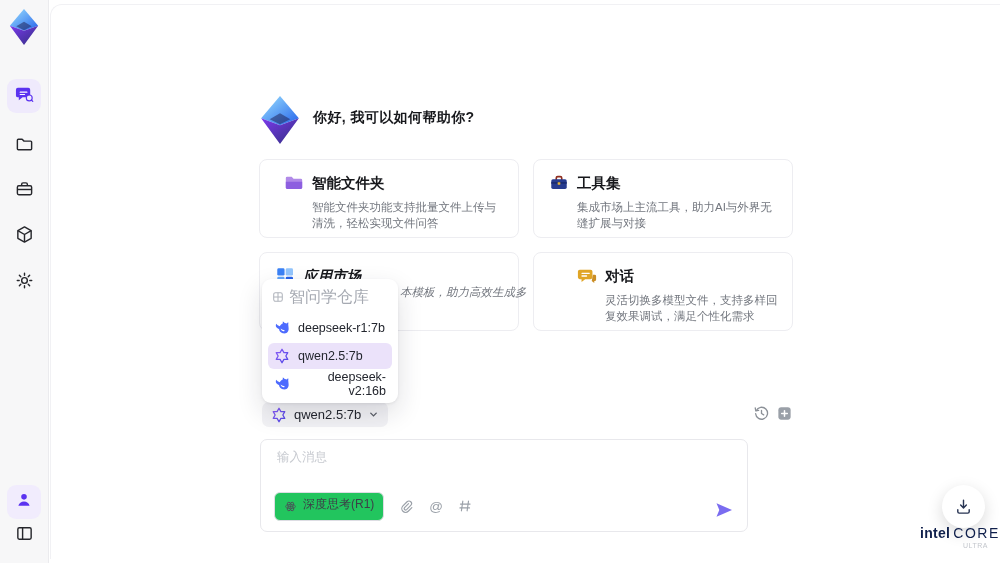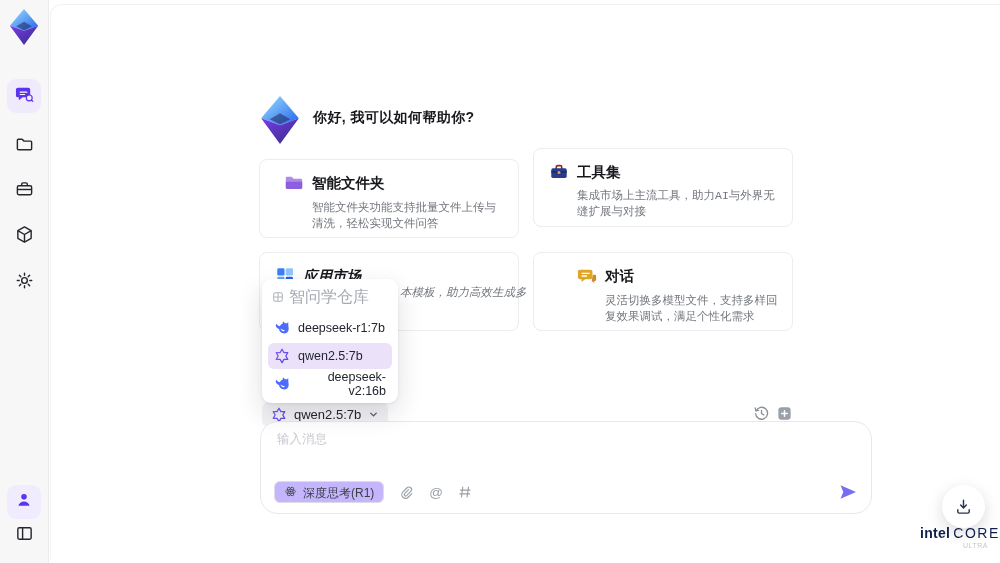--- a/index.html
+++ b/index.html
@@ -27,21 +27,21 @@
     border-top-left-radius:12px; }
 
   
   .hero-logo { position:absolute; left:257px; top:96px; width:46px; height:48px; }
   .hero-title { position:absolute; left:313px; top:109px; font-size:14px;
     font-weight:bold; color:#17181c; letter-spacing:.4px; }
 
   
   .card { position:absolute; width:260px; height:79px; background:#fff;
     border:1px solid #ededf1; border-radius:8px; padding:13px 14px 0 15px; cursor:pointer; }
-  .card1{ left:259px; top:159px;padding-left:24px; } .card2{ left:533px; top:148px;font-family:Liberation Mono, monospace; }
+  .card1{ left:259px; top:159px;padding-left:24px; } .card2{ left:533px; top:159px; }
   .card3{ left:259px; top:252px;font-style:italic; } .card4{ left:533px; top:252px;padding-left:43px; }
   .card-head{ display:flex; align-items:center; gap:8px; }
   .card-icon{ width:20px; height:20px; flex:0 0 20px; }
   .card-title{ font-size:14.5px; font-weight:bold; color:#17181c; }
   .card-desc{ margin:6px 0 0 28px; font-size:11.5px; line-height:16px; color:#73777f; }
   .card3-desc-frag{ position:absolute; left:140px; top:31px; font-size:11.5px;
     line-height:16px; color:#73777f; white-space:nowrap; }
 
   
   .dropdown { position:absolute; left:262px; top:279px; width:136px; background:#fff;
@@ -55,28 +55,28 @@
   .dd-icon{ width:16px; height:16px; flex:0 0 16px; }
 
   
   .model-pill{ position:absolute; left:262px; top:402px; height:25px;
     display:inline-flex; align-items:center; gap:7px; padding:0 9px;
     background:#f2f2f5; border-radius:7px; font-size:13px; color:#23262e; cursor:pointer; }
   .row-icon{ position:absolute; width:17px; height:17px; cursor:pointer; }
   .icon-history{ left:753px; top:405px; } .icon-newchat{ left:776px; top:405px; }
 
   
-  .composer{ position:absolute; left:260px; top:421px; width:612px; height:93px;
-    background:#fff; border:1px solid #e8e8ec; border-radius:18px; cursor:text; }
+  .composer{ position:absolute; left:260px; top:439px; width:488px; height:93px;
+    background:#fff; border:1px solid #e8e8ec; border-radius:7px; cursor:text; }
   .composer-placeholder{ position:absolute; left:16px; top:9px; font-size:12.5px; color:#c7cad0; }
   .composer-bottom{ position:absolute; left:13px; bottom:10px; display:flex;
     align-items:center; gap:15px; }
-  .deep-pill{ display:inline-flex; align-items:flex-start; gap:6px; border:1px solid #dddde3;
-    border-radius:6px; padding:3px 9px 0; font-size:12px; color:#3c4048;
-    background:#c4b5fd; cursor:pointer; }
+  .deep-pill{ display:inline-flex; align-items:flex-end; gap:6px; border:1px solid #dddde3;
+    border-radius:6px; padding:3px 9px 7px; font-size:12px; color:#3c4048;
+    background:#22c55e; cursor:pointer; }
   .mini-icon{ width:15px; height:15px; display:inline-flex; cursor:pointer; }
   .at-glyph{ font-size:13.5px; color:#9aa0a8; cursor:pointer; line-height:15px; }
   .send-btn{ position:absolute; right:13px; bottom:11px; width:20px; height:20px; cursor:pointer; }
 
   
   .fab{ position:absolute; left:942px; top:485px; width:43px; height:43px;
     border-radius:50%; background:#fff; box-shadow:0 5px 16px rgba(0,0,0,.15);
     display:flex; align-items:center; justify-content:center; cursor:pointer; z-index:15; }
   .intel-badge{ position:absolute; left:920px; top:525px; width:78px; text-align:center; z-index:15; }
   .intel-line{ font-size:14px; color:#10204c; letter-spacing:.3px; white-space:nowrap; }

